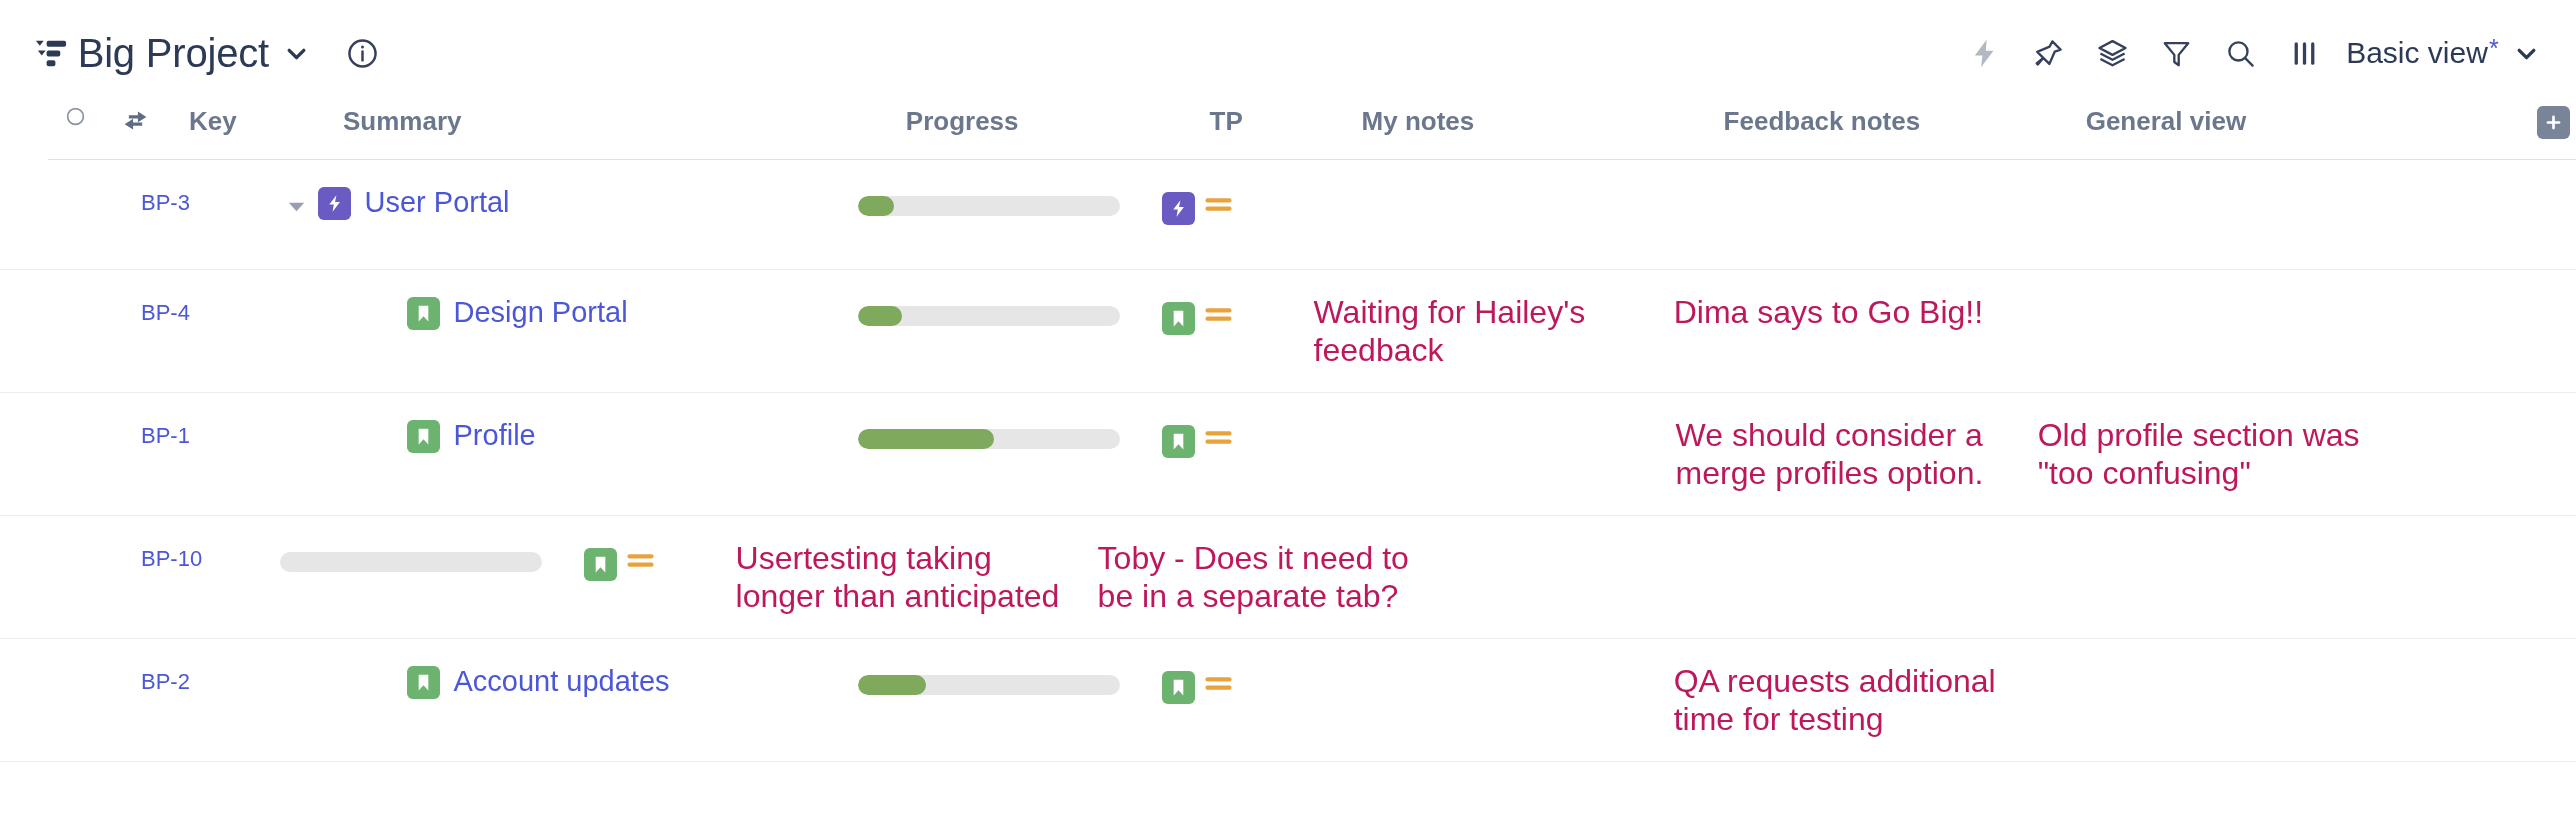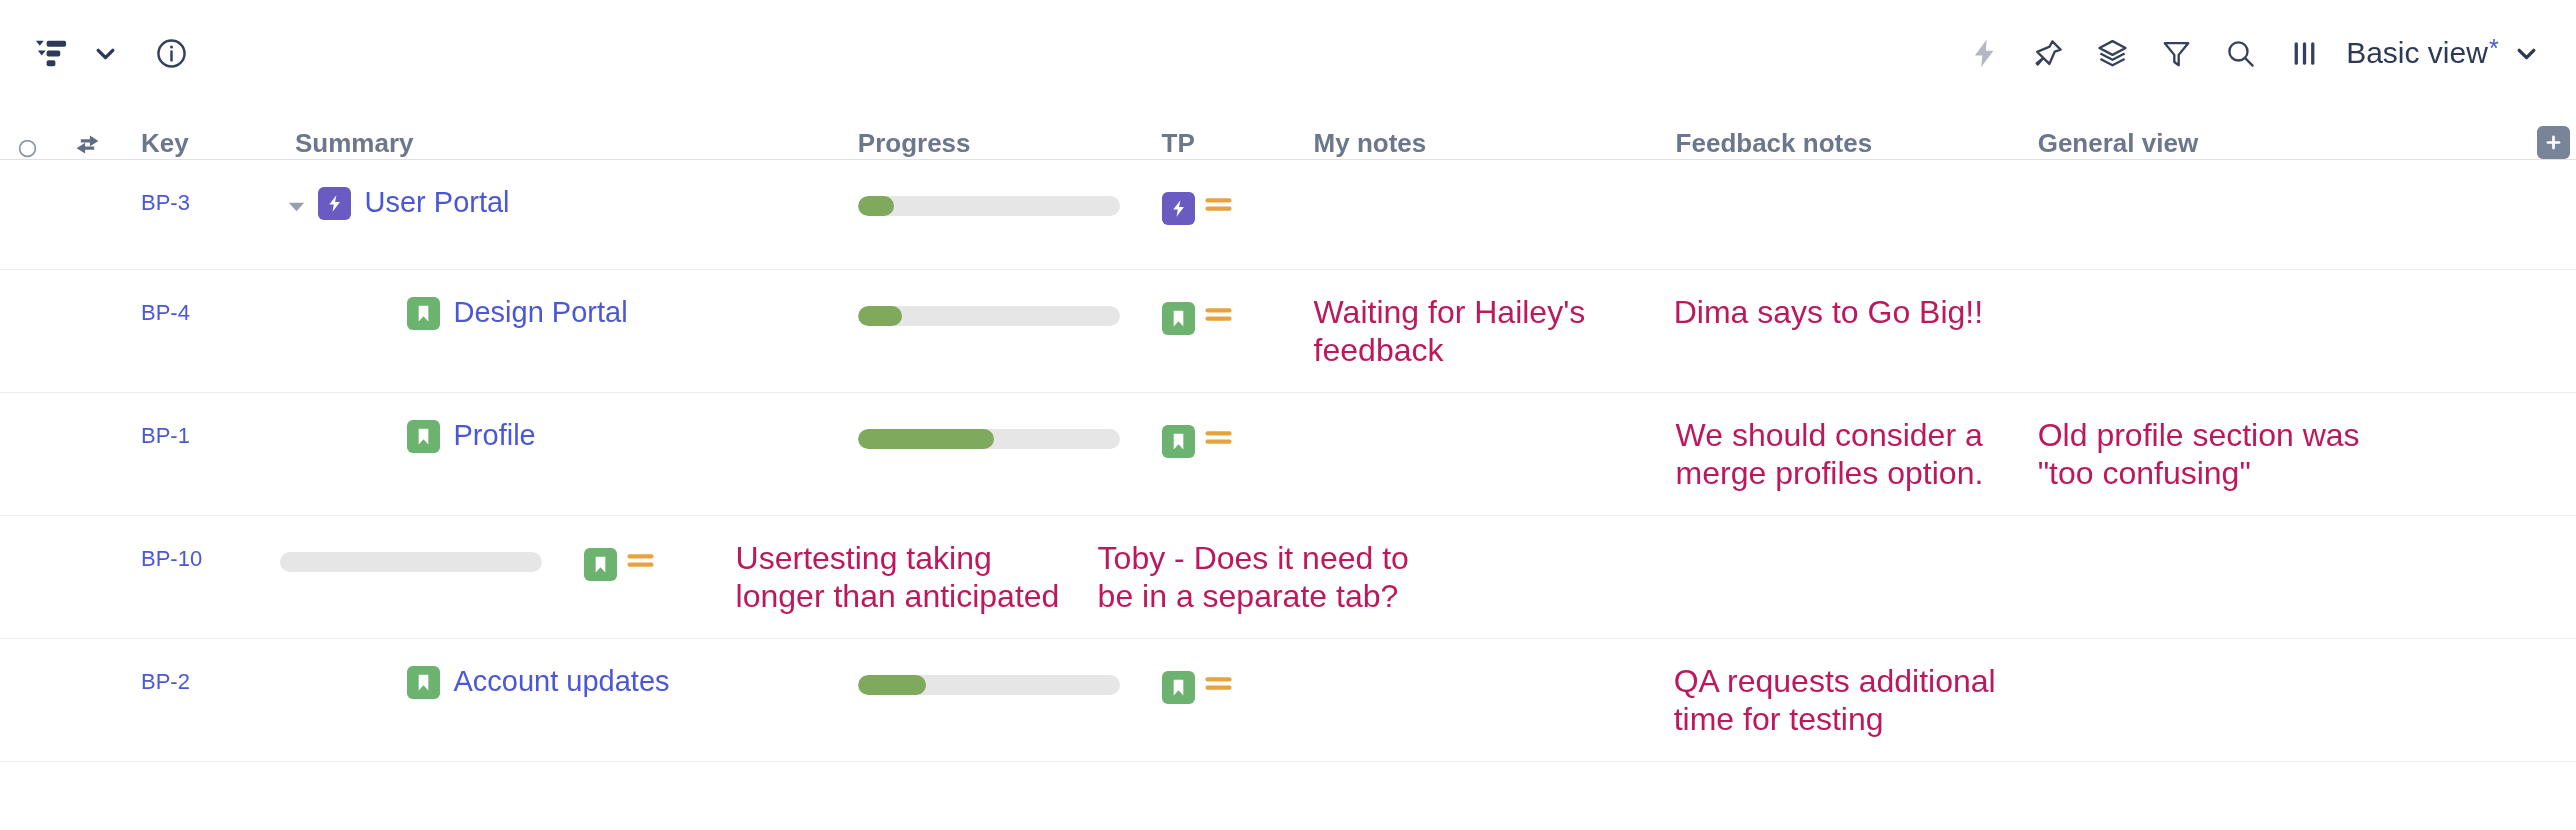--- a/index.html
+++ b/index.html
@@ -89,22 +89,23 @@
   
   .table { width: 100%; }
   .row {
     display: flex;
     align-items: flex-start;
     border-bottom: 1.9px solid #ebecf0;
     position: relative;
   }
   .head-row {
     height: 54px;
-    align-items: flex-end;
+    align-items: flex-start;
     border-bottom: 1.9px solid #dfe1e6;
+    margin-left: 48px;
   }
   .th {
     font-size: 26px;
     font-weight: 700;
     color: #6b778c;
     white-space: nowrap;
   }
 
   
   .c-check   { width: 54px;  flex: 0 0 54px;  display:flex; justify-content:center; }
@@ -227,20 +228,21 @@
   <div class="title-group">
     <span class="board-icon">
       <svg width="37" height="37" viewBox="0 0 38 38">
         <rect x="14" y="6" width="20" height="6" rx="2" fill="#2c3a55"></rect>
         <rect x="14" y="16" width="14" height="6" rx="2" fill="#2c3a55"></rect>
         <rect x="14" y="26" width="9" height="6" rx="2" fill="#2c3a55"></rect>
         <path d="M3 6 L11 6 L7 11 Z" fill="#2c3a55"></path>
         <path d="M5 16 L13 16 L9 21 Z" fill="#2c3a55"></path>
       </svg>
     </span>
+    <span class="project-title">Big Project</span>
     <span class="title-chevron">
       <svg width="25" height="25" viewBox="0 0 24 24" fill="none" stroke="currentColor" stroke-width="3.2" stroke-linecap="round" stroke-linejoin="round">
         <polyline points="5,9 12,16 19,9"></polyline>
       </svg>
     </span>
   </div>
 
   <span class="info-icon">
     <svg width="33" height="33" viewBox="0 0 24 24" fill="none" stroke="currentColor" stroke-width="1.8">
       <circle cx="12" cy="12" r="9.5"></circle>

